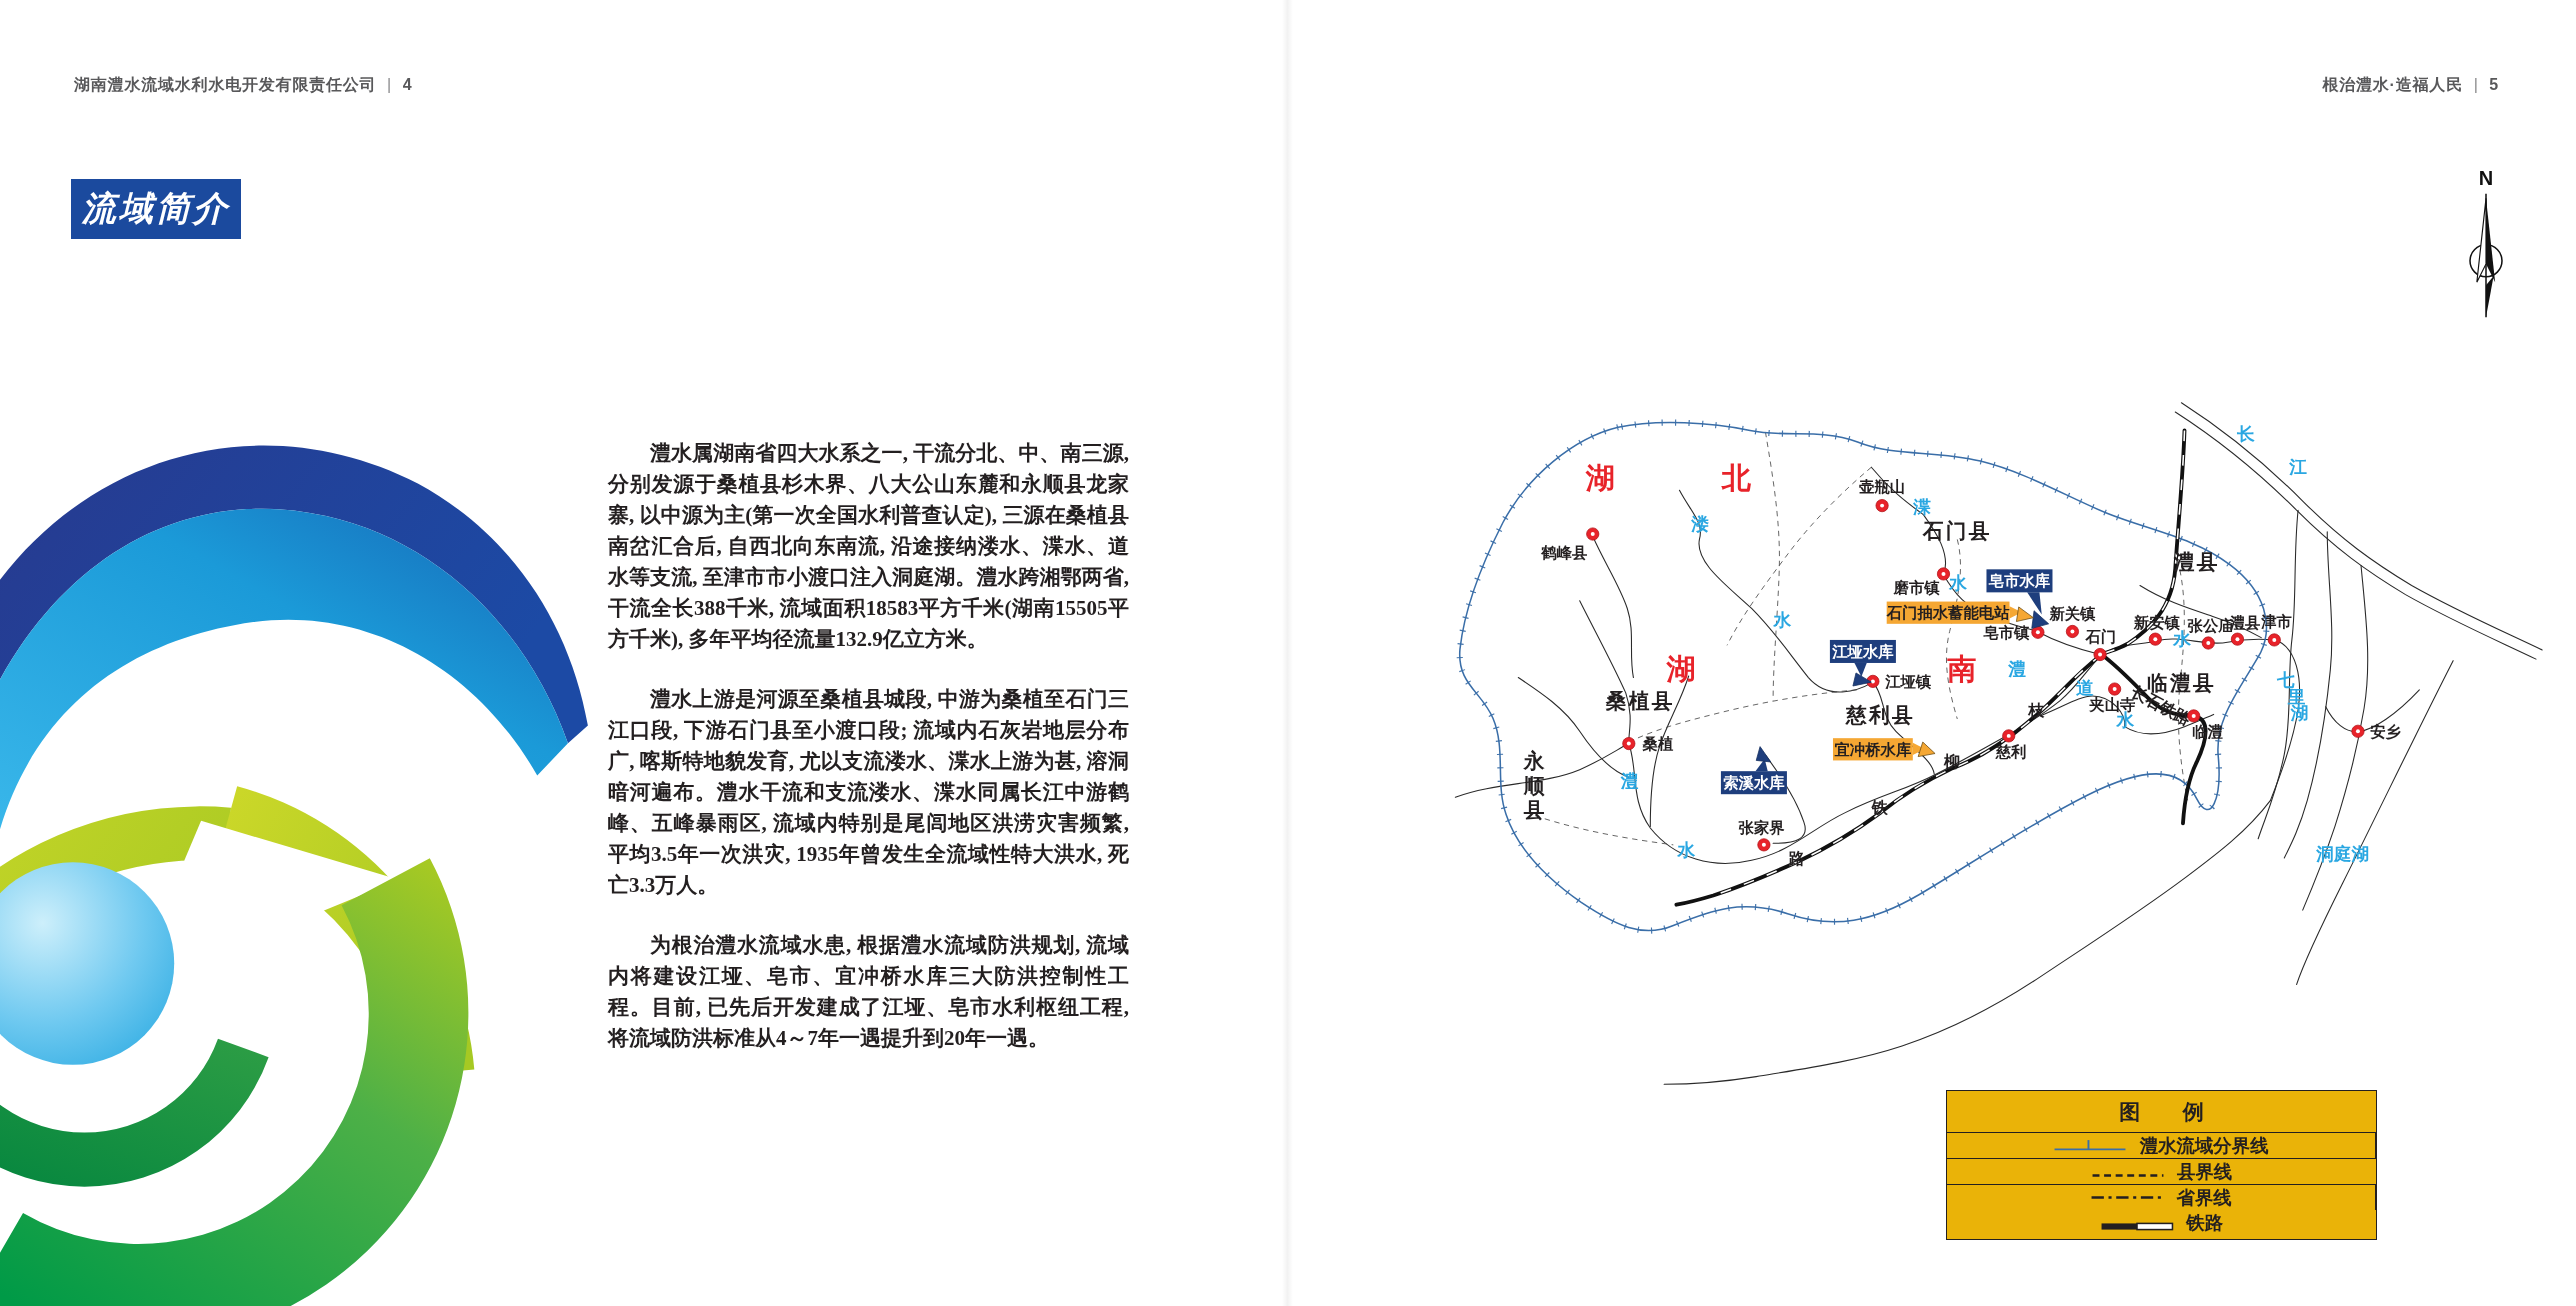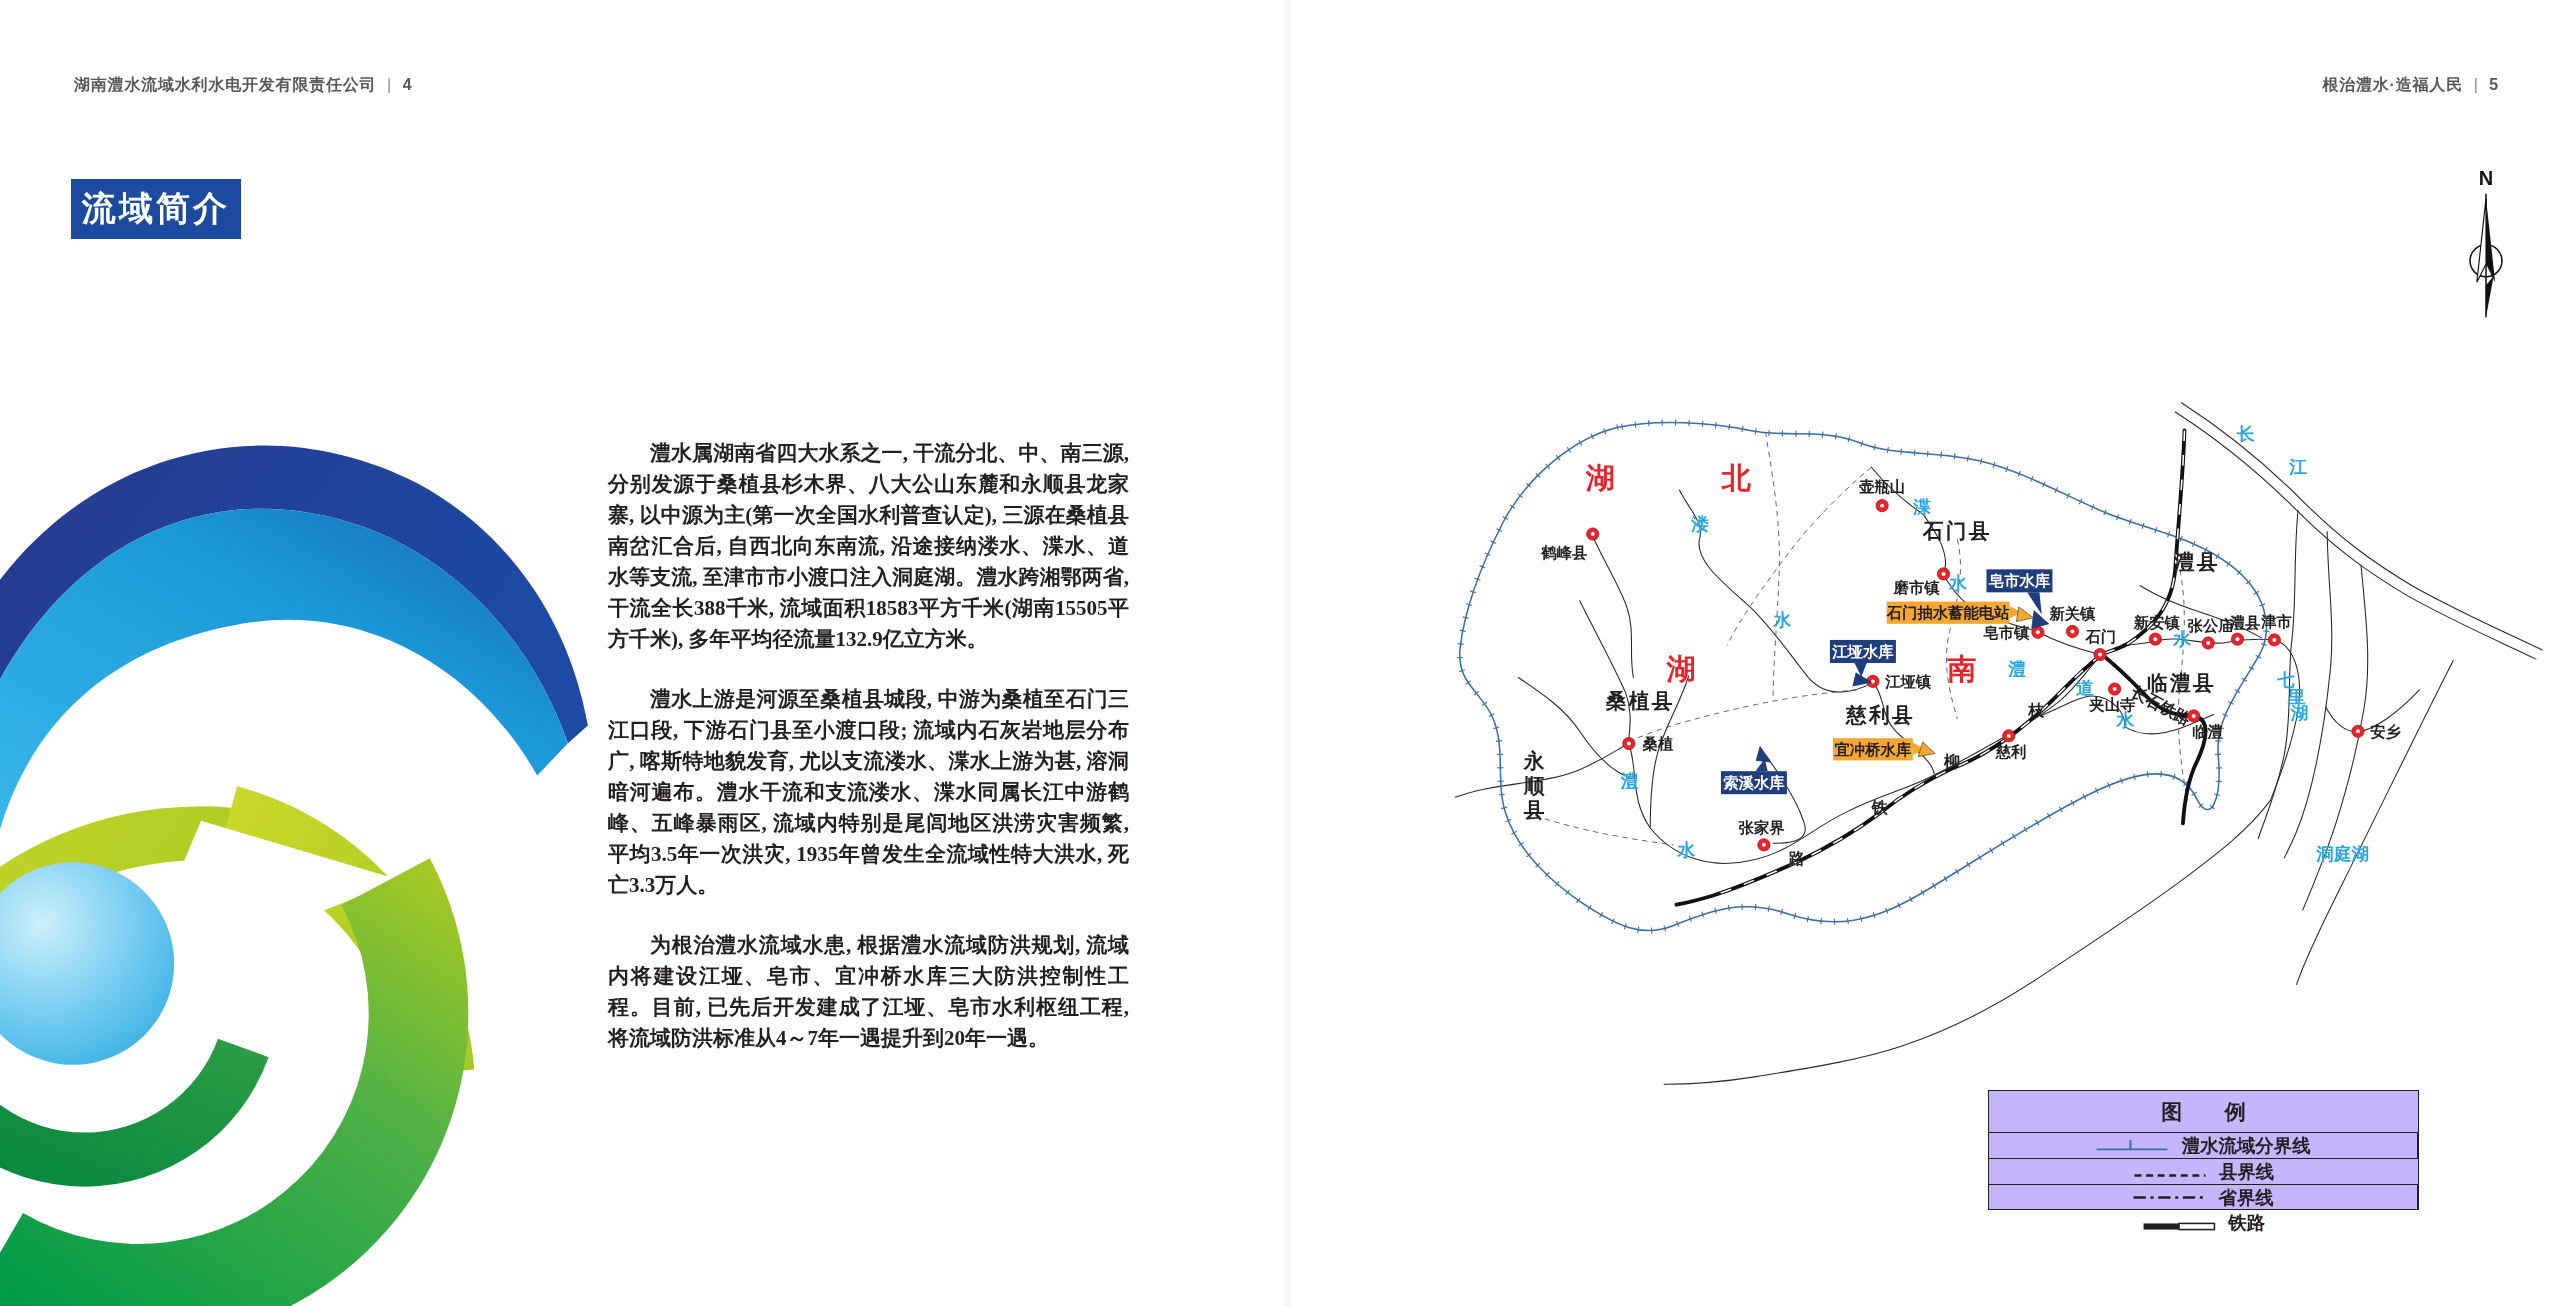--- a/index.html
+++ b/index.html
@@ -5,35 +5,35 @@
   html,body{margin:0;padding:0;background:#e8e8e8;}
   #spread{position:relative;width:2576px;height:1306px;background:#ffffff;overflow:hidden;
           font-family:"Liberation Sans","DejaVu Sans",sans-serif;}
   
   .runhead{position:absolute;top:75px;font-size:16px;font-weight:bold;color:#58585a;letter-spacing:0.8px;}
   #runhead-left{left:74px;}
   #runhead-right{right:77px;text-align:right;}
   .runhead .sep{margin:0 10.7px;color:#8a8a8c;font-weight:normal;}
   
   #section-title-box{position:absolute;left:71px;top:179px;width:170px;height:60px;background:#1b4a9e;
-     display:flex;align-items:center;justify-content:center;}
+     display:flex;align-items:center;justify-content:center;font-style:italic;}
   #section-title-box span{color:#ffffff;font-size:34px;font-weight:bold;letter-spacing:3.1px;}
   #body-text{position:absolute;left:608px;top:415px;width:521px;color:#231f20;
      font-family:"Liberation Serif","DejaVu Serif",serif;font-weight:700;
      font-size:21px;line-height:31px;text-align:justify;margin-top:23px;}
   #body-text p{margin:0 0 29px 0;text-indent:2em;}
   
   #map-title{position:absolute;left:1706px;top:201px;width:525px;text-align:center;
      color:#1c4a9c;font-size:39px;font-weight:bold;letter-spacing:1.5px;}
   #compass{position:absolute;left:2454px;top:167px;width:64px;height:154px;}
   #compass .n{position:absolute;left:0;top:0;width:64px;text-align:center;color:#111;
      font-size:20px;font-weight:bold;}
   
-  #legend{position:absolute;left:1988px;top:1090px;width:431px;height:120px;border:1.5px solid #231f20;
-     box-sizing:border-box;background:#c4b5fd;}
+  #legend{position:absolute;left:1946px;top:1090px;width:431px;height:150px;border:1.5px solid #231f20;
+     box-sizing:border-box;background:#eab308;}
   #legend .hdr{height:41px;border-bottom:1.5px solid #231f20;display:flex;align-items:center;
      justify-content:center;font-size:21px;font-weight:bold;color:#231f20;letter-spacing:18.4px;text-indent:18.4px;}
   #legend .grid{display:grid;grid-template-columns:1fr;grid-template-rows:1fr 1fr;height:90px;}
   #legend .cell{display:flex;align-items:center;justify-content:center;gap:12.3px;
      border-right:1.5px solid #231f20;border-bottom:1.5px solid #231f20;box-sizing:border-box;}
   #legend .cell:nth-child(2n){border-right:none;align-items:flex-end;}
   #legend .cell:nth-child(3),#legend .cell:nth-child(4){border-bottom:none;}
   #legend .cell .lab{font-size:18.4px;font-weight:bold;color:#231f20;}
   #legend .sym{width:74px;height:17px;position:relative;flex:0 0 auto;}
   

